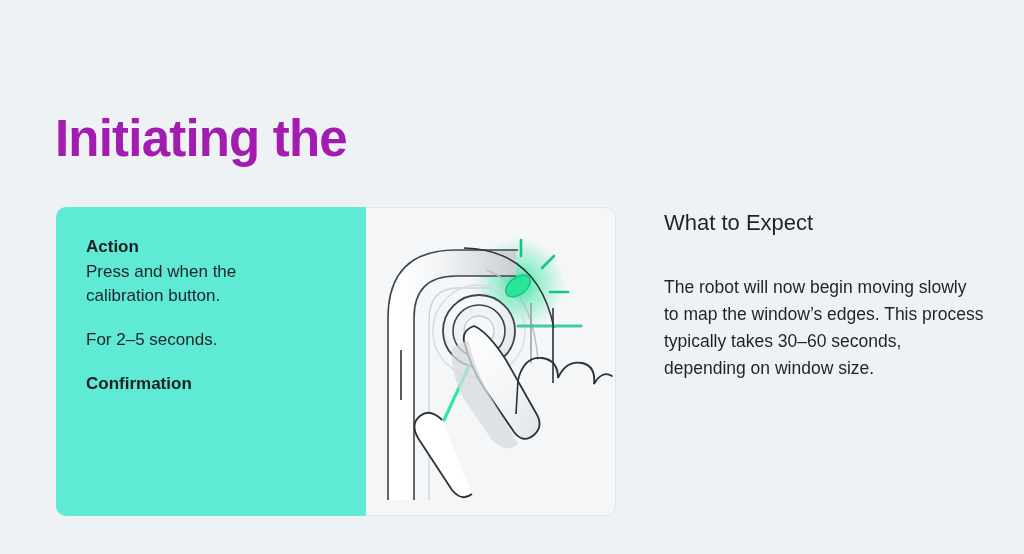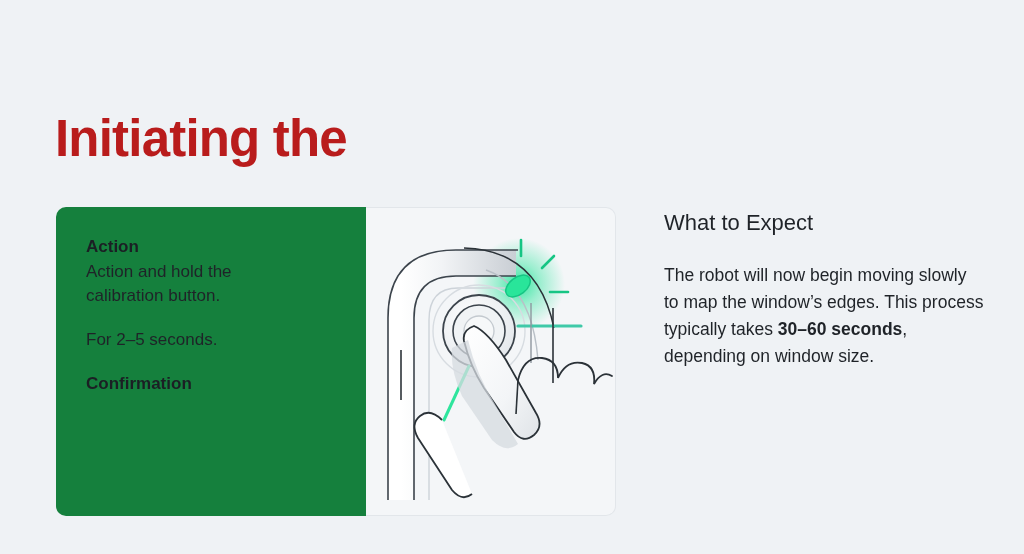--- a/index.html
+++ b/index.html
@@ -18,39 +18,39 @@
 
   
   .page-title {
     position: absolute;
     left: 55px;
     top: 52px;
     font-size: 51px;
     font-weight: bold;
     line-height: 1.13;
     letter-spacing: -0.8px;
-    color: #b91c1c;
+    color: #a21caf;
     white-space: pre-line;
   }
 
   
   .card {
     position: absolute;
     left: 56px;
     top: 207px;
     width: 560px;
     height: 309px;
     display: flex;
     border-radius: 10px;
     box-sizing: border-box;
   }
 
   .info-panel {
     width: 310px;
-    background: #15803d;
+    background: #5eead4;
     border-radius: 10px 0 0 10px;
     box-sizing: border-box;
     padding: 28px 26px 0 30px;
   }
 
   .info-block { margin-bottom: 20px; }
   .info-block:last-child { margin-bottom: 9px; }
 
   .info-label {
     font-size: 17px;
@@ -82,44 +82,44 @@
     position: absolute;
     left: 664px;
     top: 209px;
     width: 320px;
   }
   .expect-heading {
     font-size: 22px;
     font-weight: normal;
     color: #1f2328;
     line-height: 1.3;
-    margin-bottom: 24px;
+    margin-bottom: 36px;
   }
   .expect-body {
     font-size: 17.5px;
     line-height: 1.55;
     color: #1f2328;
   }
-  .expect-body b { font-weight: bold; }
+  .expect-body b { font-weight: normal; }
 </style>
 </head>
 <body>
 
 <div class="page-title">
   <span>Initiating the</span><br>
   <span>Mapping Process</span>
 </div>
 
 <div class="card">
 
   <div class="info-panel">
 
     <div class="info-block">
       <div class="info-label">Action</div>
-      <div class="info-text">Action and hold the
+      <div class="info-text">Press and when the
 calibration button.</div>
     </div>
 
     <div class="info-block">
       <div class="info-text">For 2–5 seconds.</div>
     </div>
 
     <div class="info-block">
       <div class="info-label">Confirmation</div>
     </div>

